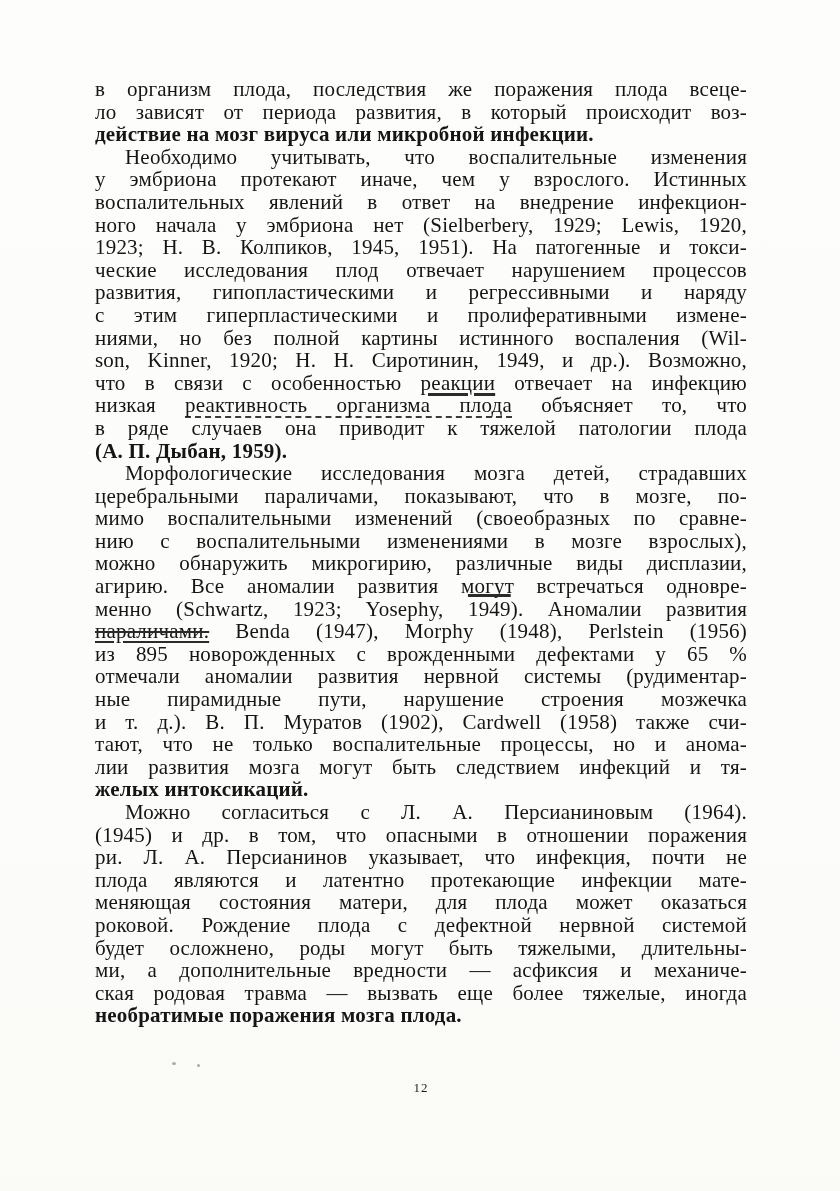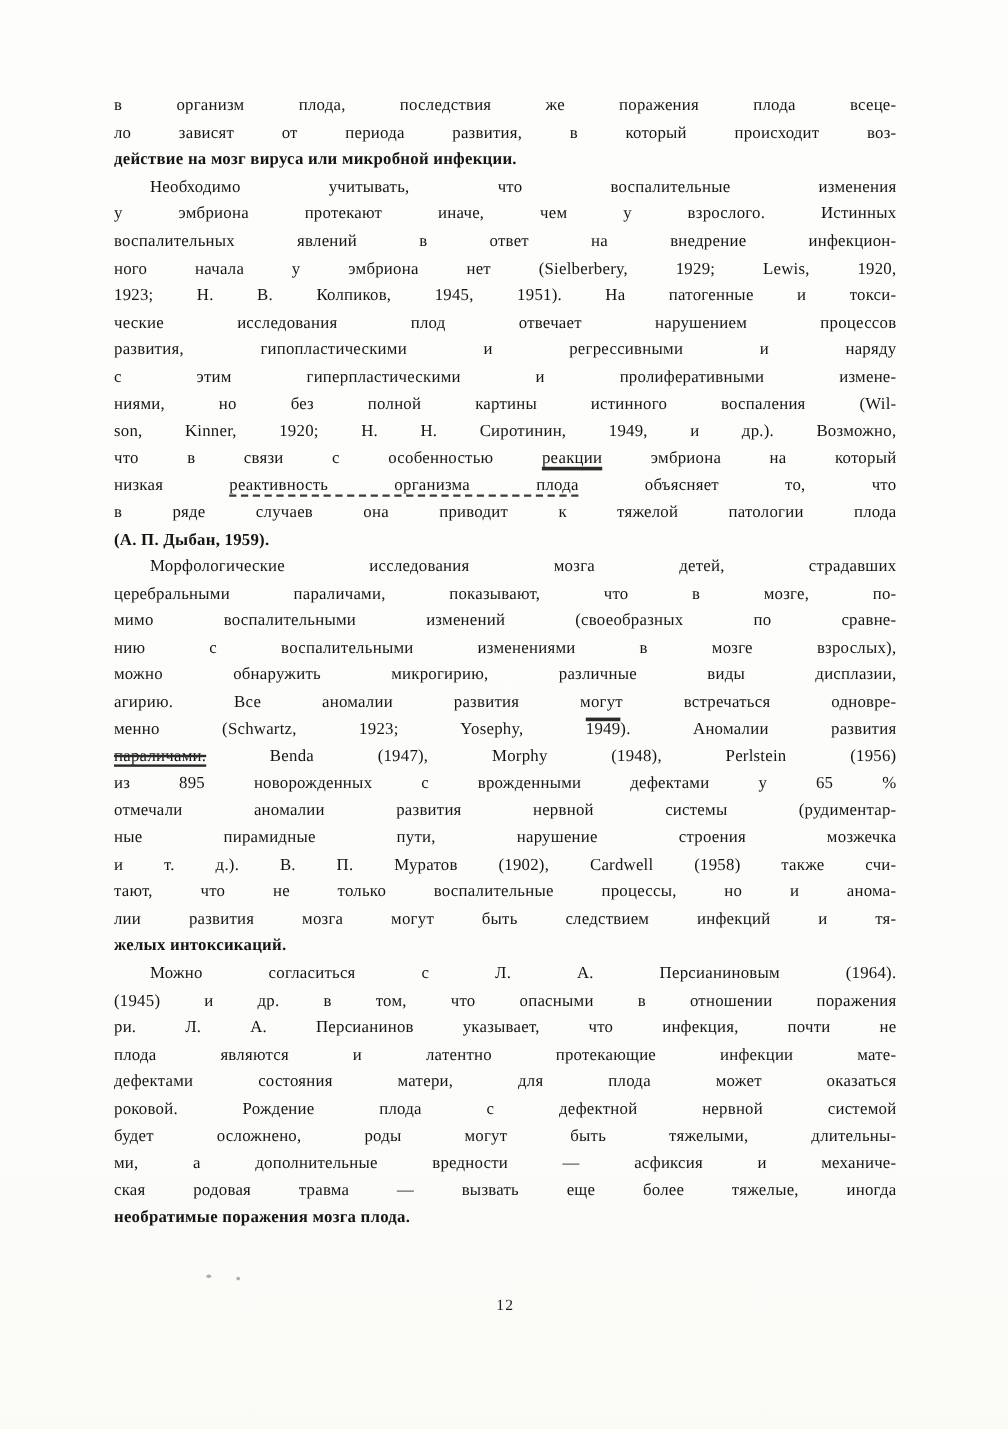--- a/index.html
+++ b/index.html
@@ -16,21 +16,21 @@
     background: linear-gradient(180deg, #fdfdfc 0%, #fcfcfa 70%, #fafaf7 100%);
     overflow: hidden;
     font-family: "Liberation Serif", "DejaVu Serif", serif;
     color: #151515;
   }
   .text-column {
     position: absolute;
     left: 95px;
     top: 78px;
     width: 652px;
-    font-size: 14px;
+    font-size: 21px;
     line-height: 22.6px;
     letter-spacing: 0.2px;
   }
   .paragraph { margin: 0; padding: 0; }
   .line {
     text-align: justify;
     text-align-last: justify;
     white-space: normal;
   }
   .line.endline {
@@ -100,21 +100,21 @@
       <div class="line indent">Необходимо учитывать, что воспалительные изменения</div>
       <div class="line">у эмбриона протекают иначе, чем у взрослого. Истинных</div>
       <div class="line">воспалительных явлений в ответ на внедрение инфекцион-</div>
       <div class="line">ного начала у эмбриона нет (Sielberbery, 1929; Lewis, 1920,</div>
       <div class="line">1923; Н. В. Колпиков, 1945, 1951). На патогенные и токси-</div>
       <div class="line">ческие исследования плод отвечает нарушением процессов</div>
       <div class="line">развития, гипопластическими и регрессивными и наряду</div>
       <div class="line">с этим гиперпластическими и пролиферативными измене-</div>
       <div class="line">ниями, но без полной картины истинного воспаления (Wil-</div>
       <div class="line">son, Kinner, 1920; Н. Н. Сиротинин, 1949, и др.). Возможно,</div>
-      <div class="line"><span>что в связи с особенностью </span><span class="pen-underline">реакции</span><span> эмбриона на который</span></div>
+      <div class="line"><span>что в связи с особенностью </span><span class="pen-underline">реакции</span><span> отвечает на инфекцию</span></div>
       <div class="line"><span>низкая </span><span class="pen-underline-dashed">реактивность организма плода</span><span> объясняет то, что</span></div>
       <div class="line">в ряде случаев она приводит к тяжелой патологии плода</div>
       <div class="line endline">(А. П. Дыбан, 1959).</div>
     </div>
 
     <div class="paragraph">
       <div class="line indent">Морфологические исследования мозга детей, страдавших</div>
       <div class="line">церебральными параличами, показывают, что в мозге, по-</div>
       <div class="line">мимо воспалительными изменений (своеобразных по сравне-</div>
       <div class="line">нию с воспалительными изменениями в мозге взрослых),</div>
@@ -129,21 +129,21 @@
       <div class="line">тают, что не только воспалительные процессы, но и анома-</div>
       <div class="line">лии развития мозга могут быть следствием инфекций и тя-</div>
       <div class="line endline">желых интоксикаций.</div>
     </div>
 
     <div class="paragraph">
       <div class="line indent">Можно согласиться с Л. А. Персианиновым (1964).</div>
       <div class="line">(1945) и др. в том, что опасными в отношении поражения</div>
       <div class="line">ри. Л. А. Персианинов указывает, что инфекция, почти не</div>
       <div class="line">плода являются и латентно протекающие инфекции мате-</div>
-      <div class="line">дефектами состояния матери, для плода может оказаться</div>
+      <div class="line">меняющая состояния матери, для плода может оказаться</div>
       <div class="line">роковой. Рождение плода с дефектной нервной системой</div>
       <div class="line">будет осложнено, роды могут быть тяжелыми, длительны-</div>
       <div class="line">ми, а дополнительные вредности — асфиксия и механиче-</div>
       <div class="line">ская родовая травма — вызвать еще более тяжелые, иногда</div>
       <div class="line endline">необратимые поражения мозга плода.</div>
     </div>
 
   </div>
 
   <div class="speck speck-1"></div>

